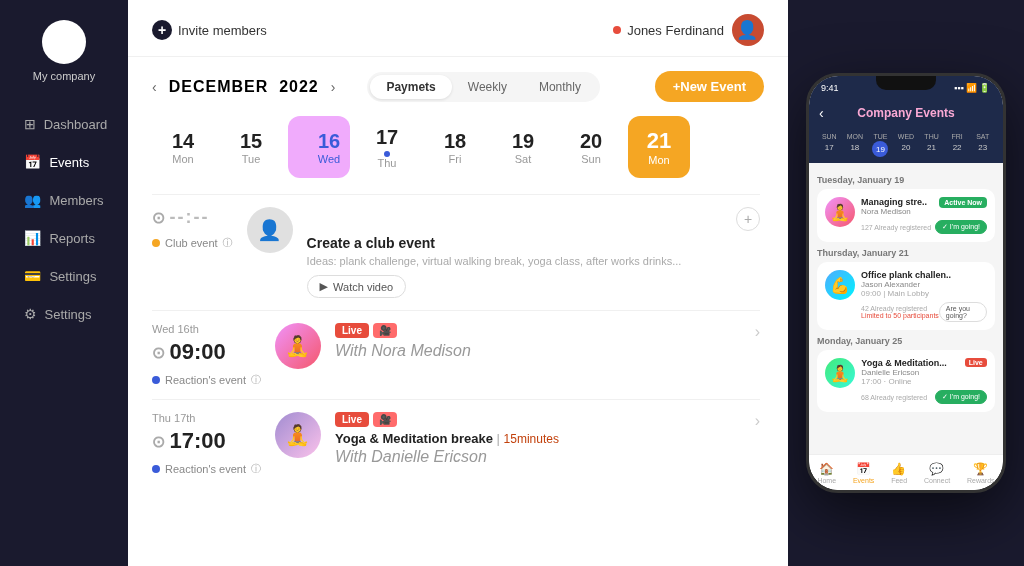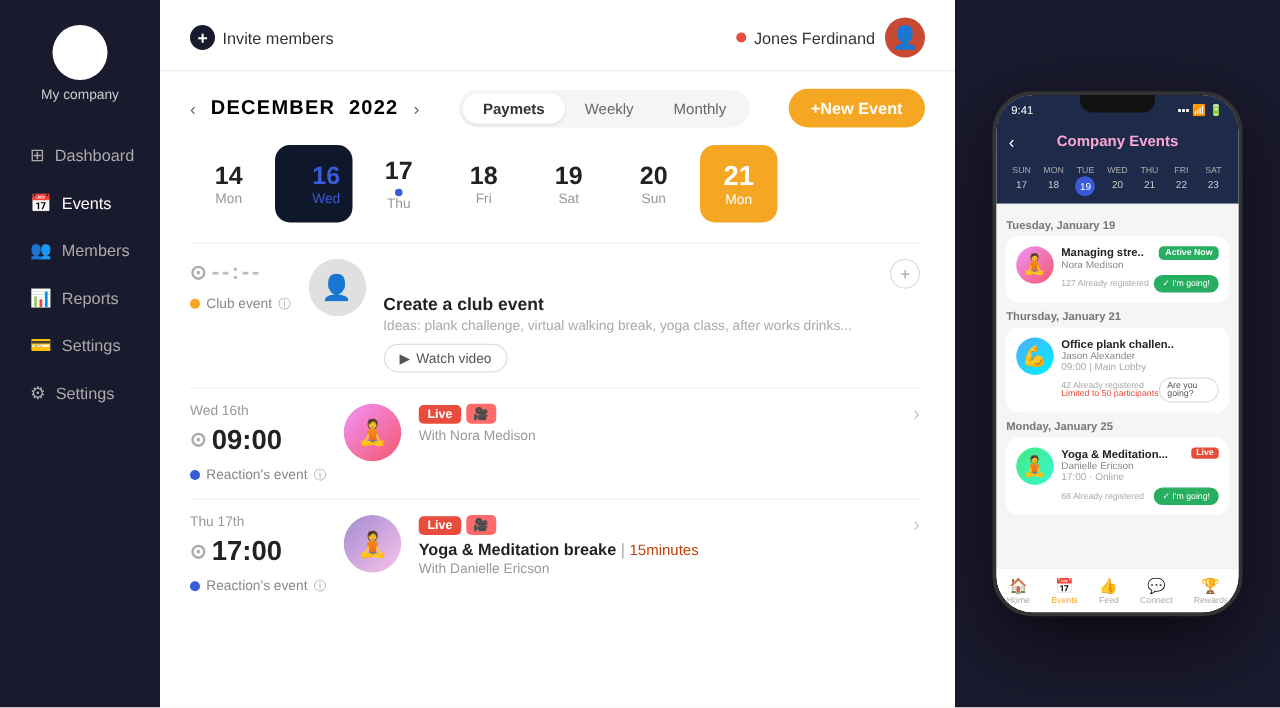--- a/index.html
+++ b/index.html
@@ -180,21 +180,21 @@
     .date-num {
       font-size: 20px;
       font-weight: 700;
       color: #222;
     }
     .date-day {
       font-size: 11px;
       color: #999;
     }
     .date-cell.active {
-      background: #0f172a;
+      background: #f0abfc;
       padding-left: 20px;
     }
     .date-cell.active .date-num { color: #3a5bd9; }
     .date-cell.active .date-day { color: #3a5bd9; }
     .date-cell.highlight {
       background: #f5a623;
     }
     .date-cell.highlight .date-num { color: #fff; font-size: 22px; }
     .date-cell.highlight .date-day { color: #fff; }
     .dot-indicator {
@@ -283,23 +283,24 @@
       font-size: 10px;
       padding: 2px 6px;
       border-radius: 4px;
     }
     .event-title {
       font-size: 13px;
       font-weight: 600;
       color: #222;
     }
     .event-subtitle {
-      font-size: 11px;
+      font-size: 16px;
       color: #999;
       margin-top: 2px;
+      font-style: italic;
     }
     .event-create-title {
       font-size: 14px;
       font-weight: 700;
       color: #222;
       margin-bottom: 4px;
       margin-top: 28px;
     }
     .event-ideas {
       font-size: 11px;
@@ -328,21 +329,21 @@
       margin-left: auto;
     }
     .chevron-right {
       color: #ccc;
       font-size: 16px;
       cursor: pointer;
     }
 
     
     .phone-mockup-wrapper {
-      width: 260px;
+      width: 236px;
       height: 566px;
       background: #1a1a2e;
       display: flex;
       align-items: center;
       justify-content: center;
       position: relative;
       flex-shrink: 0;
       overflow: hidden;
     }
     .phone-outer {
@@ -590,20 +591,24 @@
         <div class="view-tab">Weekly</div>
         <div class="view-tab">Monthly</div>
       </div>
       <button class="new-event-btn">+New Event</button>
     </div>
 
     <div class="date-row">
       <div class="date-cell">
         <span class="date-num">14</span>
         <span class="date-day">Mon</span>
+      </div>
+      <div class="date-cell">
+        <span class="date-num">15</span>
+        <span class="date-day">Tue</span>
       </div>
       <div class="date-cell active">
         <span class="date-num">16</span>
         <span class="date-day">Wed</span>
       </div>
       <div class="date-cell">
         <span class="date-num">17</span>
         <div class="dot-indicator"></div>
         <span class="date-day">Thu</span>
       </div>
@@ -792,21 +797,21 @@
             </div>
           </div>
         </div>
 
         <div class="phone-event-date">Monday, January 25</div>
         <div class="phone-event-card">
           <div class="phone-event-avatar av-green">
             <span style="font-size:16px;display:flex;align-items:center;justify-content:center;width:100%;height:100%;">🧘</span>
           </div>
           <div class="phone-event-info">
-            <div style="display:flex;justify-content:space-between;align-items:flex-start;gap:18px;">
+            <div style="display:flex;justify-content:center;align-items:flex-start;gap:18px;">
               <div>
                 <div class="phone-event-title">Yoga &amp; Meditation...</div>
                 <div class="phone-event-host">Danielle Ericson</div>
                 <div class="phone-event-time">17:00 · Online</div>
               </div>
               <span class="phone-live-tag">Live</span>
             </div>
             <div class="phone-event-footer">
               <span class="phone-registered">68 Already registered</span>
               <span class="phone-going-btn active">✓ I'm going!</span>

